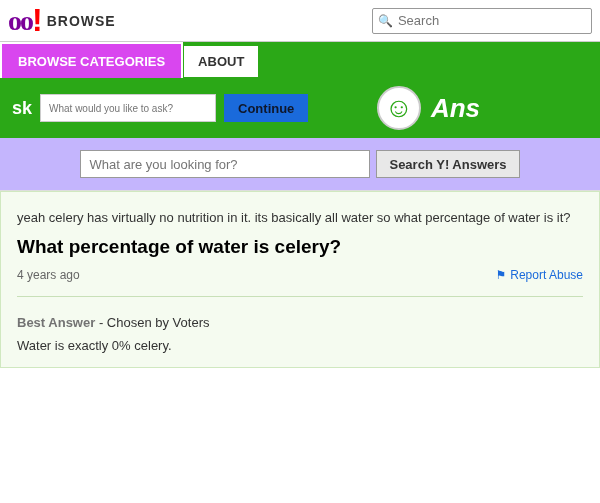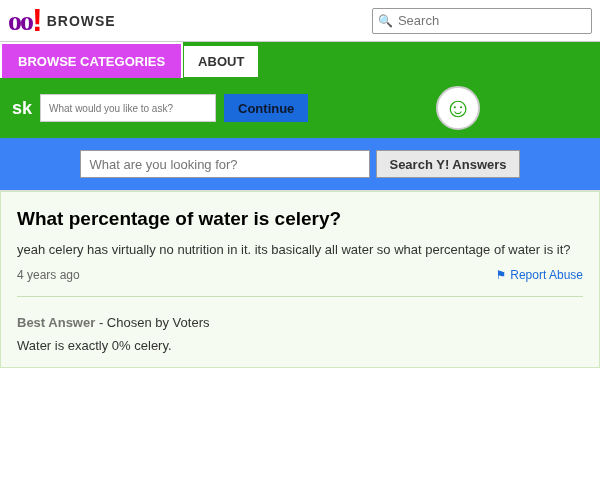--- a/index.html
+++ b/index.html
@@ -154,21 +154,21 @@
       margin-left: 10px;
       font-style: italic;
     }
 
     
     #search-row {
       display: flex;
       align-items: center;
       justify-content: center;
       padding: 12px 8px;
-      background: #3b82f6;
+      background: #c4b5fd;
       border-bottom: 1px solid #ddd;
       gap: 6px;
     }
     #main-search-input {
       width: 290px;
       height: 28px;
       border: 1px solid #999;
       padding: 0 8px;
       font-size: 13px;
       color: #999;
@@ -288,31 +288,32 @@
 </div>
 
 <div id="green-banner">
   <span id="ask-label">sk</span>
   <input id="ask-input" type="text" placeholder="What would you like to ask?" style="">
   <button id="continue-btn">Continue</button>
   <div id="avatar-area">
     <div class="avatar-circle">
       <span class="smiley">☺</span>
     </div>
+    <span id="answers-text-banner">Ans</span>
   </div>
 </div>
 
 <div id="search-row">
   <input id="main-search-input" type="text" placeholder="What are you looking for?" style="">
   <button id="search-btn">Search Y! Answers</button>
 </div>
 
 <div id="main-content">
+  <div id="question-body">yeah celery has virtually no nutrition in it. its basically all water so what percentage of water is it?</div>
   <div id="question-title">What percentage of water is celery?</div>
-  <div id="question-body">yeah celery has virtually no nutrition in it. its basically all water so what percentage of water is it?</div>
   <div id="question-meta">
     <span id="time-ago">4 years ago</span>
     <span id="report-abuse">
       <span id="report-flag">⚑</span>
       <span>Report Abuse</span>
     </span>
   </div>
 
   <hr id="divider">
 

